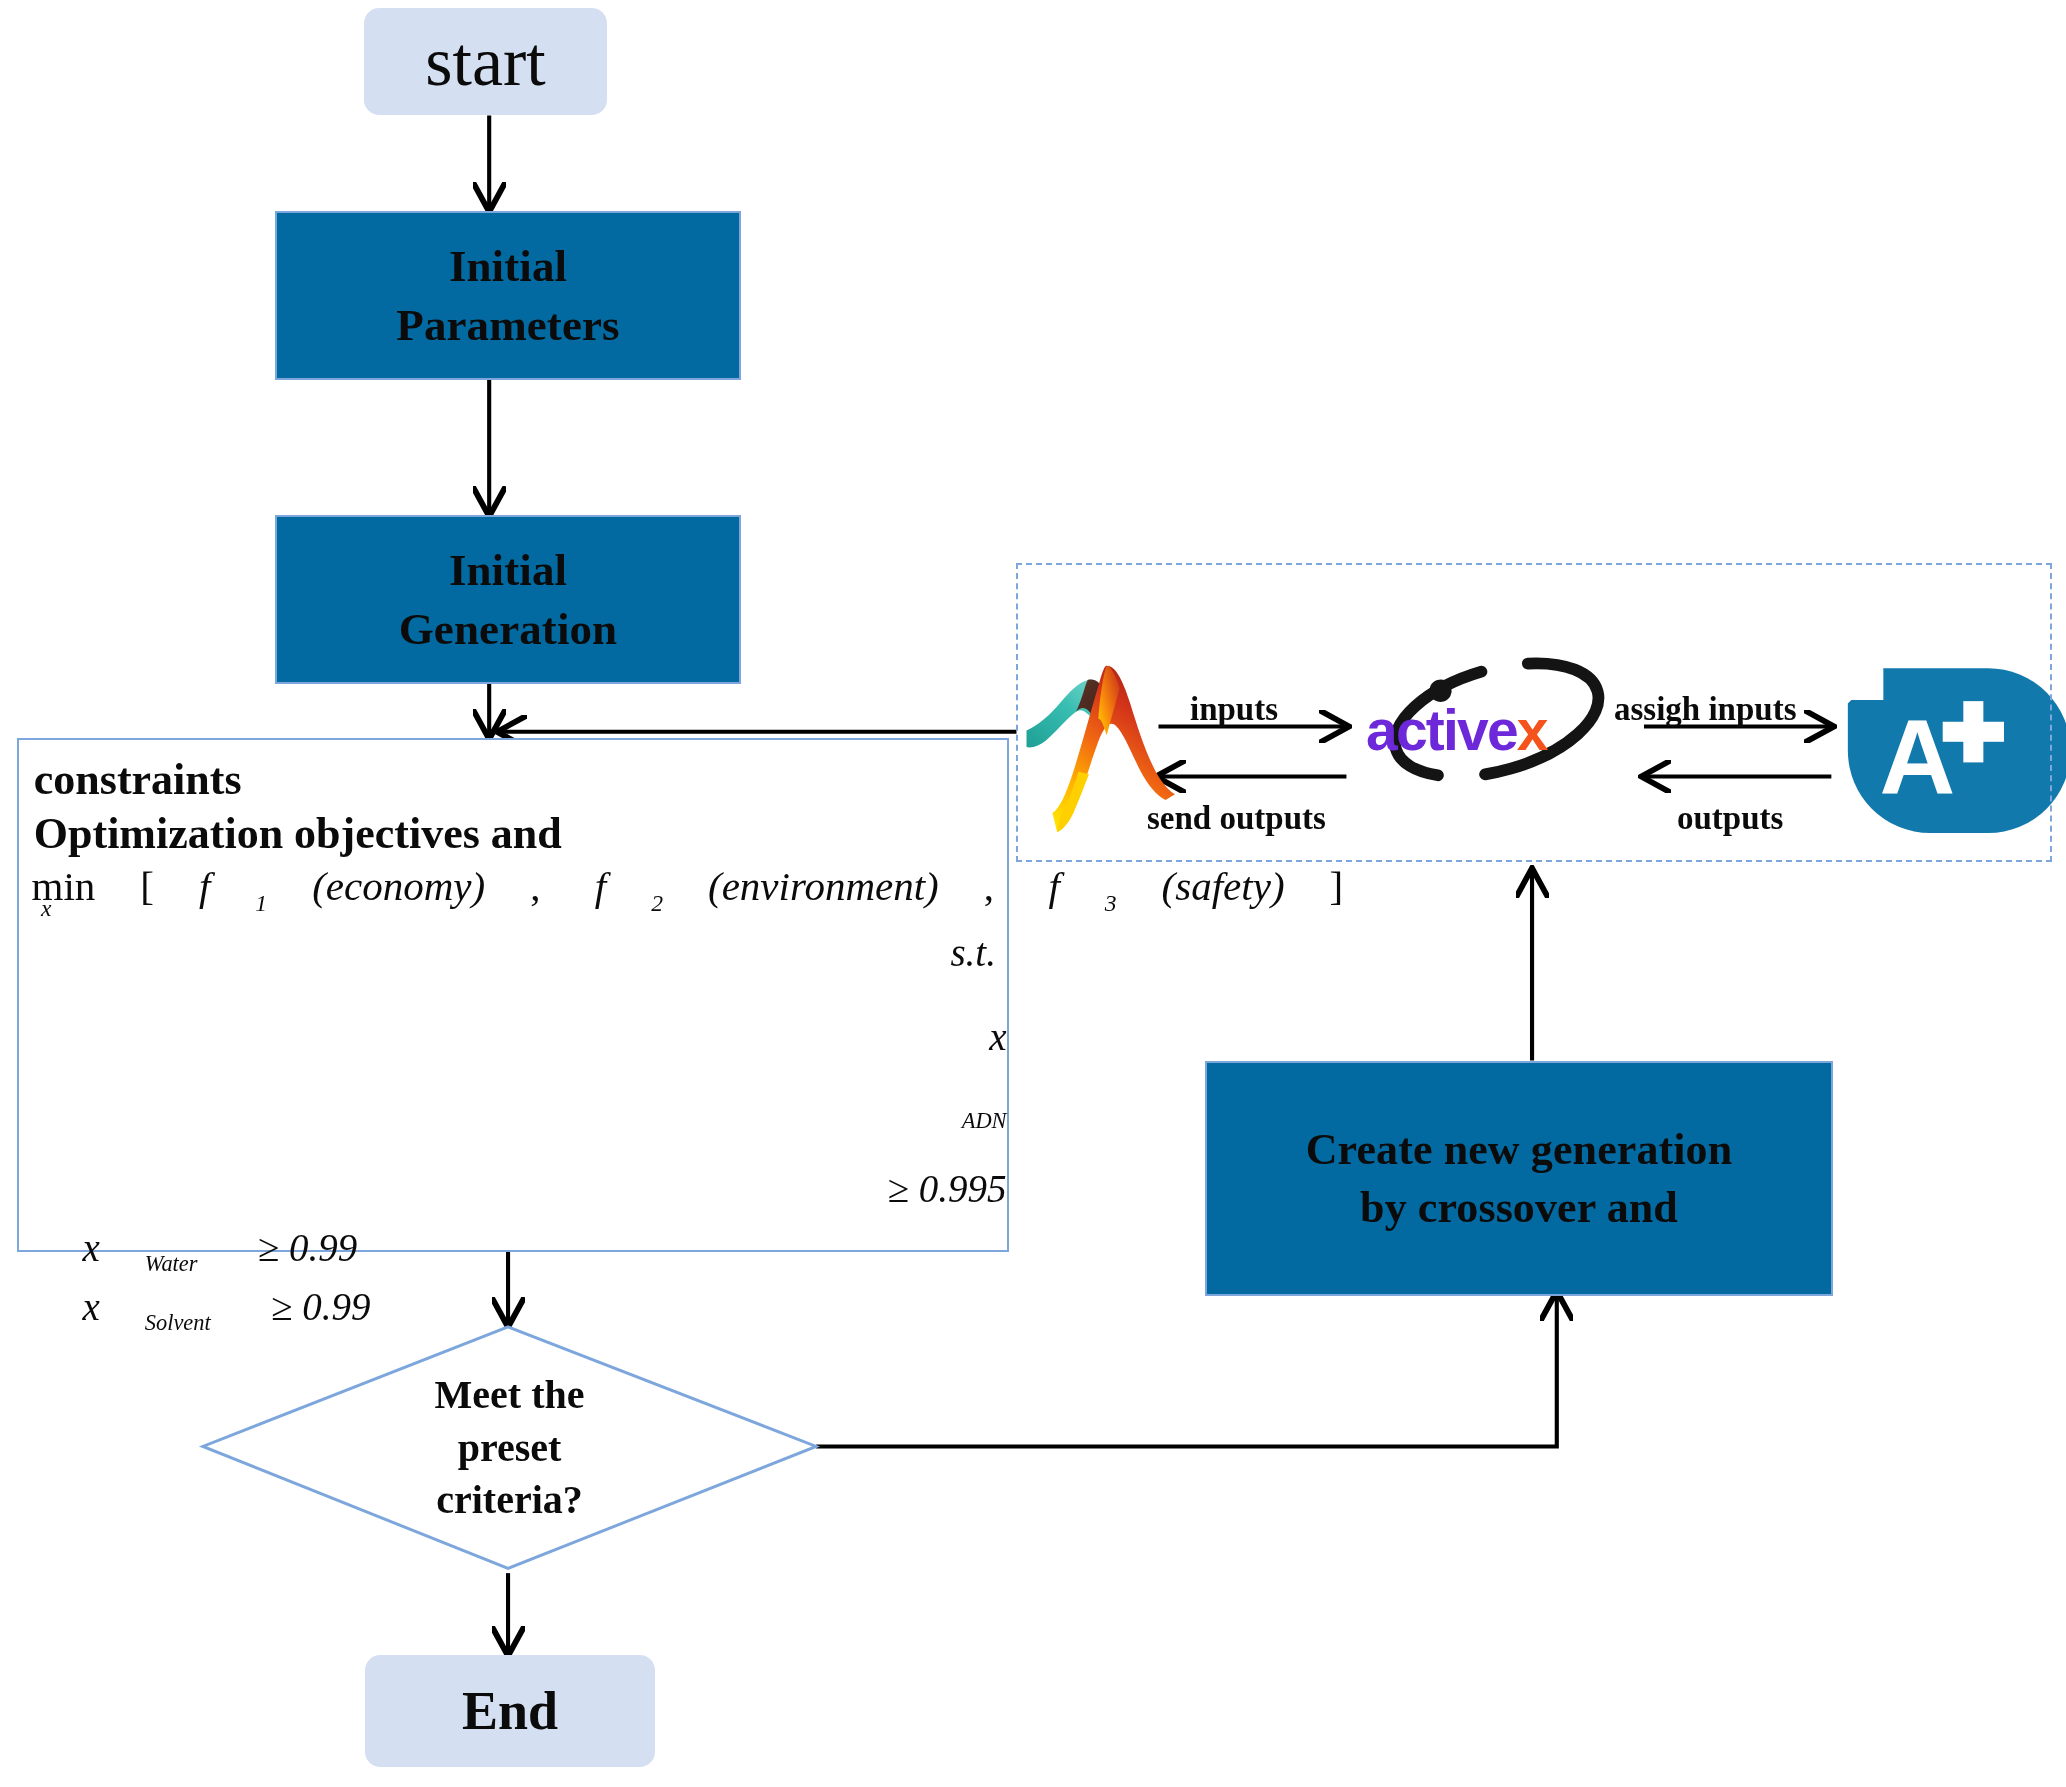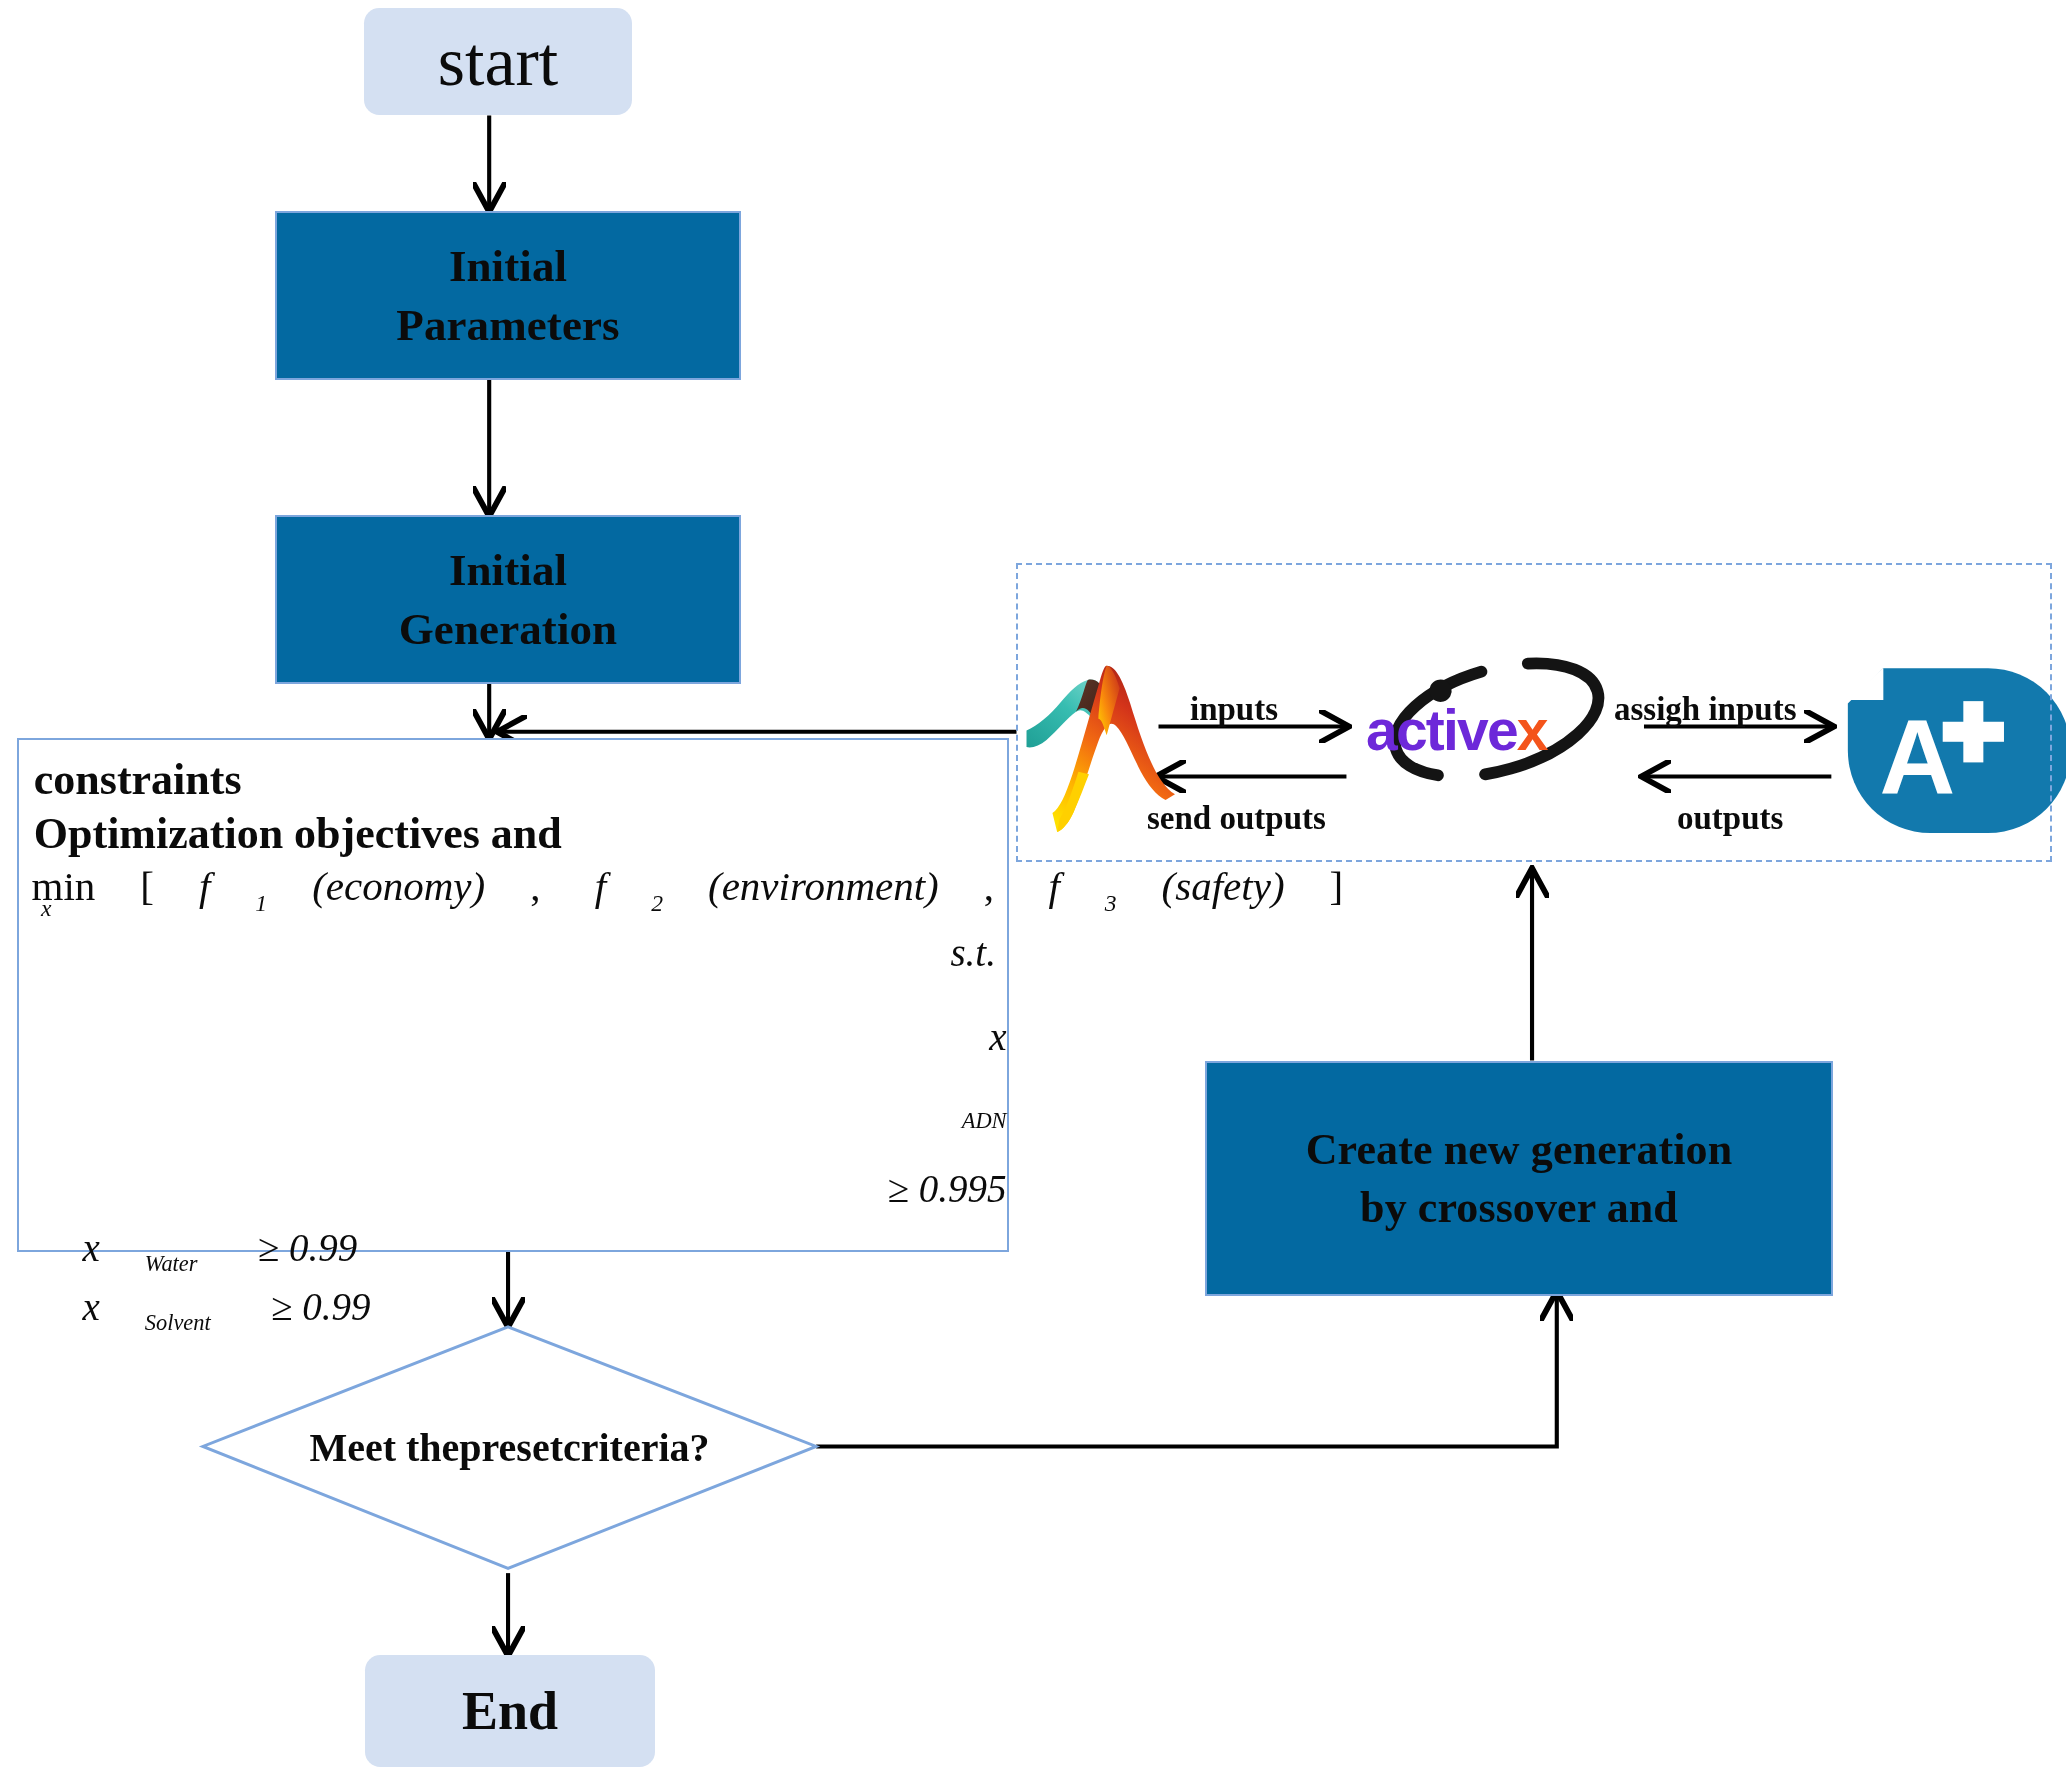--- a/index.html
+++ b/index.html
@@ -33,21 +33,21 @@
   .objline{font-size:41px;line-height:1.0;margin-bottom:2.4px;}
   .minop{position:relative;display:inline-block;font-style:normal;font-size:41px;}
   .minsub{position:absolute;left:9.4px;top:31px;font-size:23.6px;font-style:italic;}
 
   .cline{font-size:39px;line-height:1.0;margin-top:20px;}
   .sub{font-size:22.4px;font-style:italic;position:relative;top:8.3px;}
   .ge{font-style:italic;padding-left:15.3px;}
 
   .diamond-wrap{position:absolute;}
   .diamond-text{position:absolute;left:0;top:0;width:100%;height:100%;
-       display:flex;align-items:center;justify-content:center;
+       display:flex;flex-direction:column;align-items:center;justify-content:center;
        font-family:"Liberation Serif", serif;font-weight:bold;font-size:40px;
        line-height:1.32;color:#0b0b0b;}
 
   .dashbox{position:absolute;box-sizing:border-box;
            border:2.9px dashed #7da6dd;background:transparent;}
 
   .axlabel{position:absolute;font-family:"Liberation Serif", serif;
            font-weight:bold;font-size:33px;color:#0b0b0b;white-space:nowrap;margin-top:16px;}
 
   .activex{position:absolute;display:flex;align-items:center;
@@ -144,21 +144,21 @@
       <path d="M 60 0 H 238 A 130 130 0 0 1 238 280 H 140
                A 140 140 0 0 1 0 140 V 60 Z" fill="#1279ad"></path>
       <path d="M 60 0 L 60 54 L 0 54 Z" fill="#ffffff"></path>
       <path d="M 60 0 L 60 54 L 0 54 Z" fill="#ffffff"></path>
       <text x="118" y="214" font-family="Liberation Sans, sans-serif" font-size="178" font-weight="bold" fill="#ffffff" text-anchor="middle">A</text>
       <rect x="196" y="56" width="34" height="104" fill="#ffffff"></rect>
       <rect x="161" y="91" width="104" height="34" fill="#ffffff"></rect>
     </g>
   </svg>
 
-  <div class="node terminator" style="left:364px;top:8.3px;width:268px;height:107px;">
+  <div class="node terminator" style="left:364px;top:8.3px;width:243px;height:107px;">
     <span class="lbl" style="font-size:70px;">start</span>
   </div>
 
   <div class="node procbox" style="left:275px;top:211px;width:466px;height:169px;">
     <div class="lbl" style="font-size:45px;">
       <div>Initial</div>
       <div>Parameters</div>
     </div>
   </div>
 

